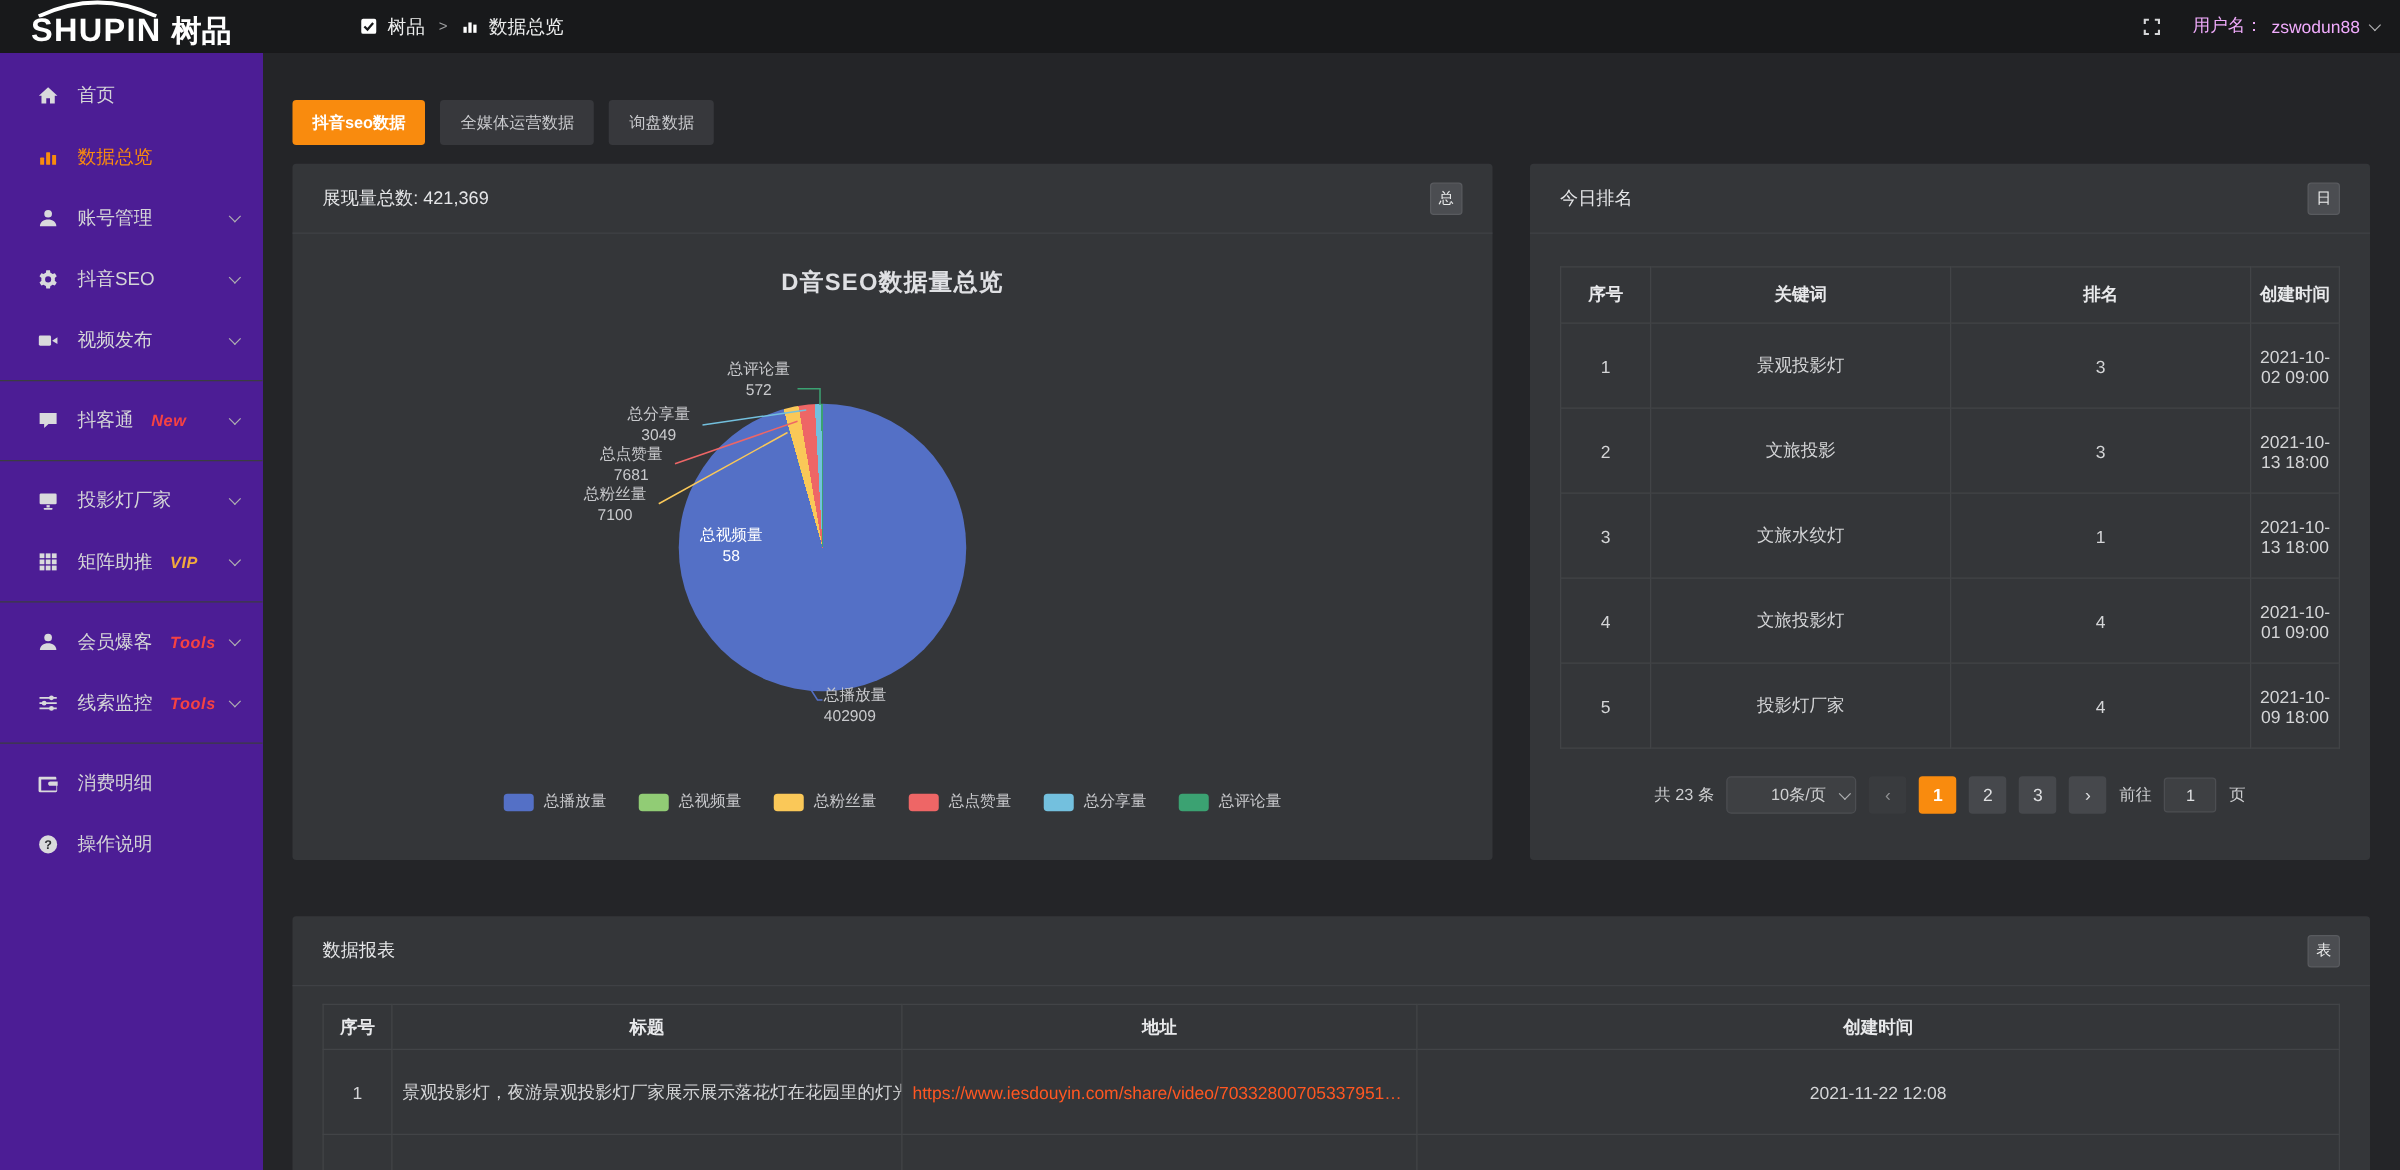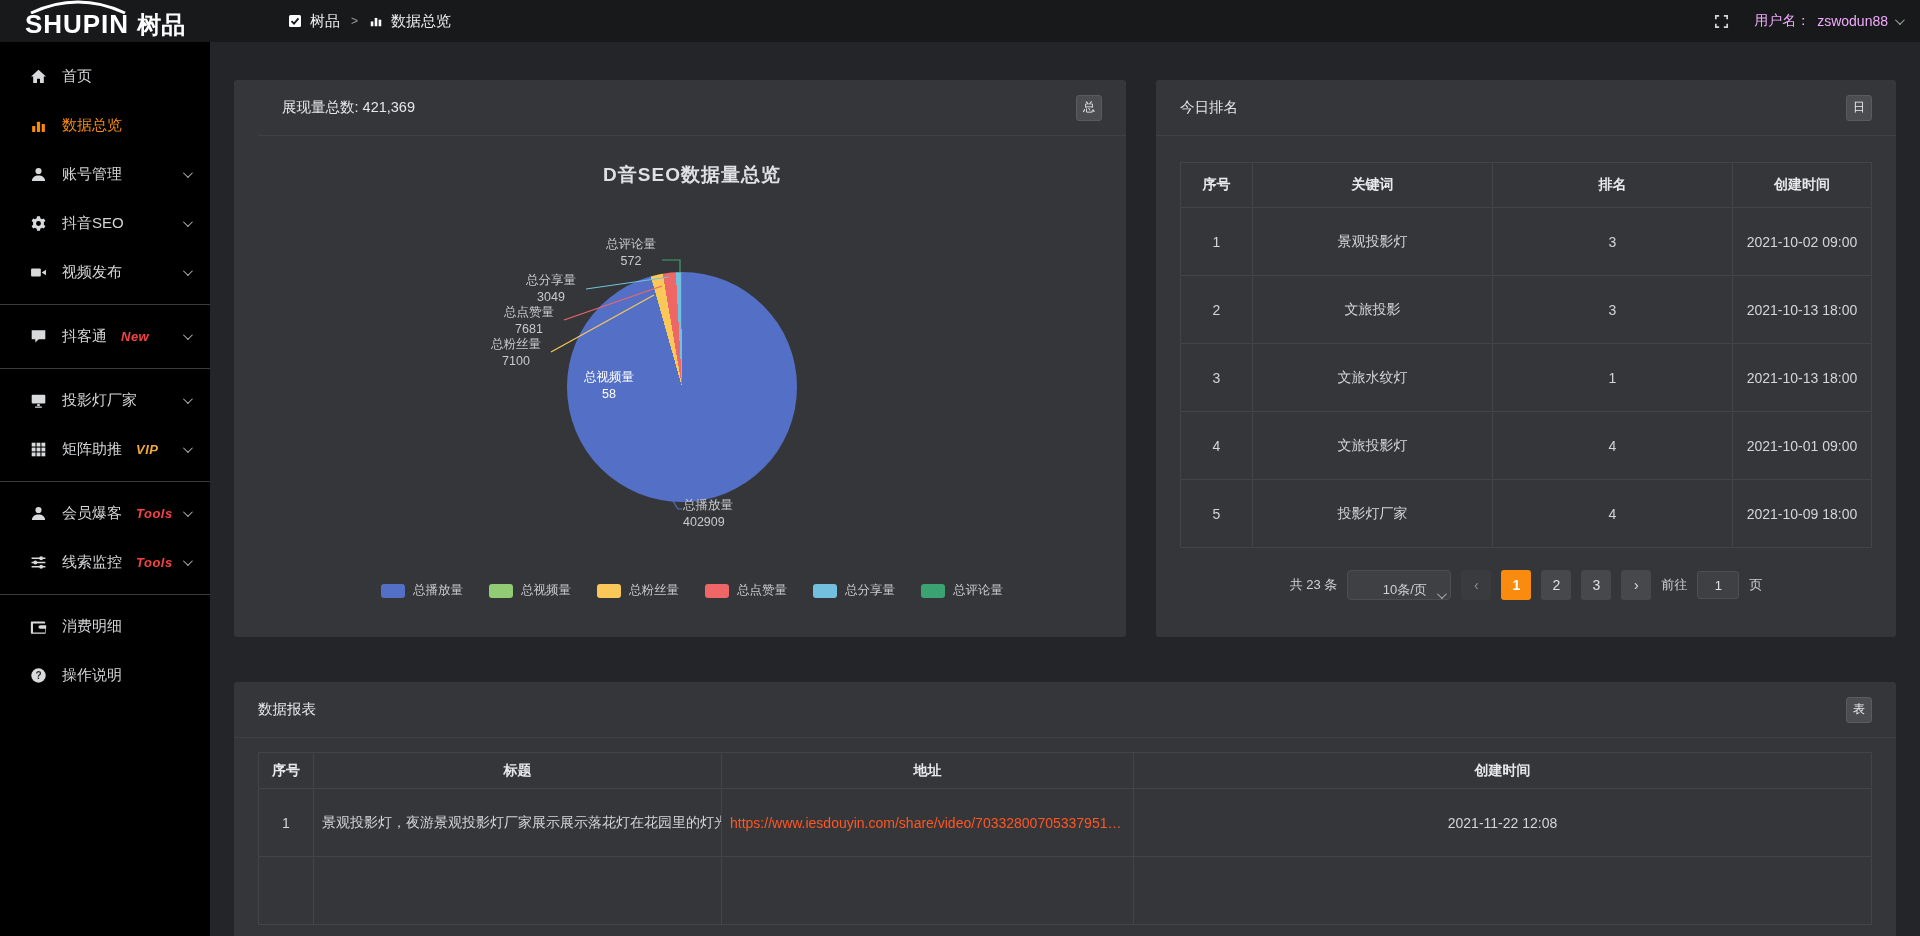--- a/index.html
+++ b/index.html
@@ -14,39 +14,39 @@
   .logo-cn { font-size:24px; font-weight:700; color:#fff; margin-left:8px; margin-top:7px; }
   .breadcrumb { margin-left:78px; display:flex; align-items:center; gap:8px; font-size:15px; color:#eceded; }
   .bc-icon { display:flex; color:#fff; }
   .bc-sep { color:#9b9c9e; font-size:12px; margin:0 3px; }
   .topbar-right { margin-left:auto; display:flex; align-items:center; gap:24px; padding-right:18px; font-size:14px; color:#f0abfc;text-align:center; }
   .fullscreen-btn { display:flex; cursor:pointer; }
   .user-menu { display:flex; align-items:center; gap:7px; cursor:pointer; }
   .chev { width:7px; height:7px; border-right:1.6px solid #aeafb1; border-bottom:1.6px solid #aeafb1; transform:rotate(45deg) translateY(-2px); display:inline-block; }
 
   
-  .sidebar { position:fixed; top:42px; left:0; width:210px; height:894px; background:#000000; z-index:10;text-align:right; }
+  .sidebar { position:fixed; top:42px; left:0; width:210px; height:894px; background:#4c1d95; z-index:10;text-align:right; }
   .side-list { padding-top:10px; }
   .side-item { height:49px; display:flex; align-items:center; padding:0 20px 0 30px; font-size:15px; color:#d4d5d7; cursor:pointer; }
   .side-icon { width:17px; height:17px; margin-right:15px; color:#d9dadc; display:flex; flex:none; }
   .side-icon svg { width:100%; height:100%; fill:currentColor; }
   .side-item.active, .side-item.active .side-icon { color:#f98b0e; }
   .side-badge { font-size:13px; font-style:italic; font-weight:700; margin-left:14px; letter-spacing:.5px; }
   .side-chev { margin-left:auto; }
   .side-divider { height:1px; background:#3b3d41; margin:7px 0; }
 
   
   main { position:absolute; top:42px; left:210px; width:1710px; height:894px; padding:38px 24px 0; overflow:hidden; }
   .tabs { display:flex; gap:12px; height:36px; margin-bottom:15px; }
   .tab { height:36px; padding:0 16px; border:none; border-radius:3px; background:#37383c; color:#c9cacd; font-size:13px; cursor:pointer; font-family:inherit; }
   .tab.active { background:#f98b0e; color:#fff; font-weight:700; }
 
   .top-row { display:flex; gap:30px; height:557px; }
   .panel { background:#343639; border-radius:3px; }
-  .chart-panel { width:892px; flex:none;padding-left:24px; }
+  .chart-panel { width:960px; flex:none; }
   .rank-panel { flex:1; }
   .panel-head { height:56px; border-bottom:1px solid #3f4145; display:flex; align-items:center; justify-content:space-between; padding:0 24px; }
   .panel-title { font-size:14.5px; color:#e6e7e9; }
   .corner-btn { width:26px; height:26px; background:#4b4d51; border:1px solid #595b5f; border-radius:3px; color:#eceded; font-size:12px; cursor:pointer; padding:0; font-family:inherit; }
 
   
   .chart-area { position:relative; height:500px; }
   .chart-title { text-align:center; padding-top:26px; font-size:19px; font-weight:700; color:#dfe0e3; letter-spacing:1px; }
   .pie { position:absolute; left:309px; top:136px; width:230px; height:230px; border-radius:50%; }
   .lead-svg { position:absolute; left:0; top:0; pointer-events:none; }
@@ -65,21 +65,21 @@
   table { border-collapse:collapse; width:100%; table-layout:fixed; }
   th, td { border:1px solid #424447; }
   th { font-size:14px; color:#e8e9eb; font-weight:700; }
   .rank-body { padding:0 24px; }
   .rank-table { margin-top:26px; }
   .rank-table th { height:45px; }
   .rank-table td { height:68px; text-align:center; font-size:14px; color:#d4d5d7; }
 
   
   .pagination { margin-top:22px; display:flex; justify-content:center; align-items:center; gap:10px; font-size:13px; color:#cfd0d2; }
-  .psel { width:104px; height:30px; background:#3e4043; border:1px solid #4c4e52; border-radius:4px; display:flex; align-items:flex-end; justify-content:center; gap:10px; cursor:pointer;padding-left:28px; }
+  .psel { width:104px; height:30px; background:#3e4043; border:1px solid #4c4e52; border-radius:4px; display:flex; align-items:center; justify-content:center; gap:10px; cursor:pointer;padding-left:28px; }
   .pbtn { min-width:30px; height:30px; border:none; border-radius:3px; background:#46484c; color:#dfe0e2; font-size:14px; cursor:pointer; font-family:inherit; }
   .pbtn.prev { background:#393b3e; color:#8f9092; }
   .pbtn.active { background:#f98b0e; color:#fff; font-weight:700; }
   .goto-input { width:42px; height:28px; background:#3e4043; border:1px solid #4c4e52; border-radius:3px; color:#dfe0e2; text-align:center; font-size:13px; font-family:inherit; }
 
   
   .report-panel { margin-top:45px; min-height:260px; }
   .report-body { padding:0 24px; }
   .report-table { margin-top:14px; }
   .report-table th { height:36px; }
@@ -262,20 +262,25 @@
             <text x="8" y="11.2" text-anchor="middle" font-size="9.5" font-weight="bold" fill="#2d2f33">?</text>
           </svg>
         </span>
         <span class="side-label">操作说明</span>
       </div>
     </nav>
 </aside>
 
 <main>
 
+  <div class="tabs" id="tab-bar">
+      <button class="tab active">抖音seo数据</button>
+      <button class="tab">全媒体运营数据</button>
+      <button class="tab">询盘数据</button>
+    </div>
 
   <div class="top-row">
 
     <section class="panel chart-panel">
       <div class="panel-head">
         <div class="panel-title">
           <span>展现量总数:</span>
           <span>421,369</span>
         </div>
         <button class="corner-btn">总</button>

